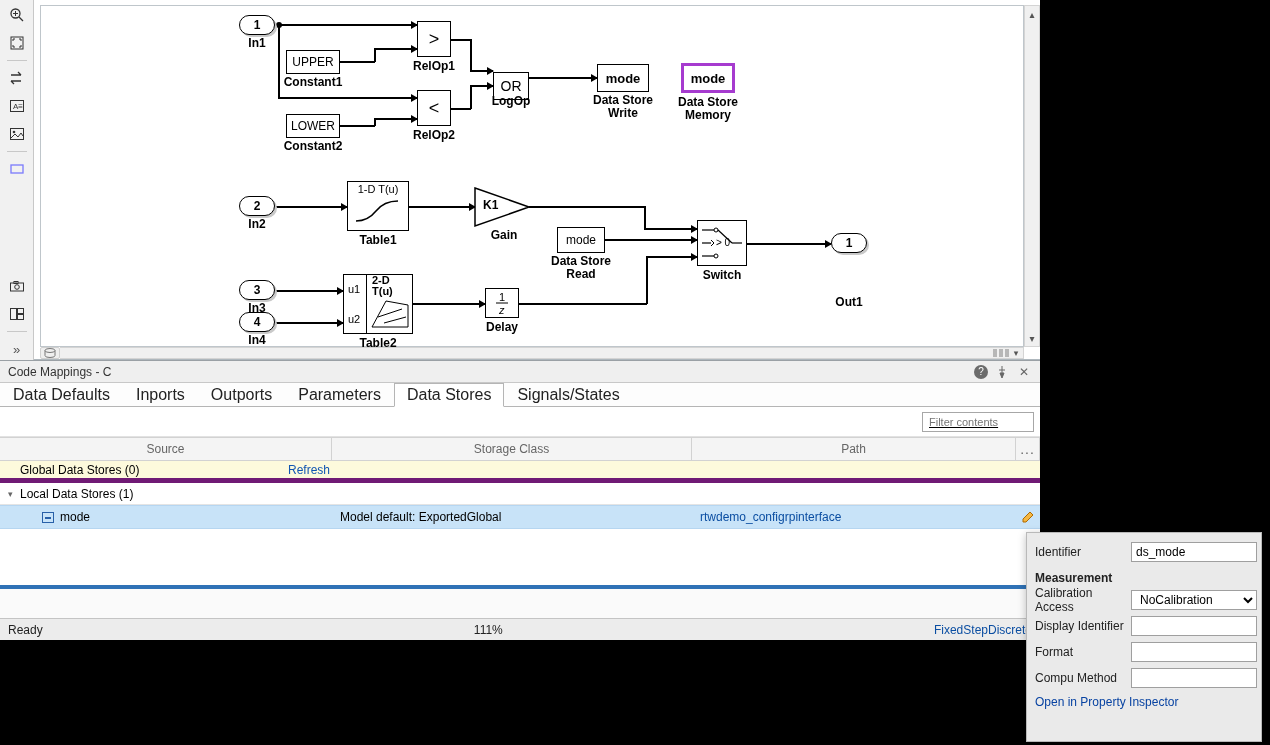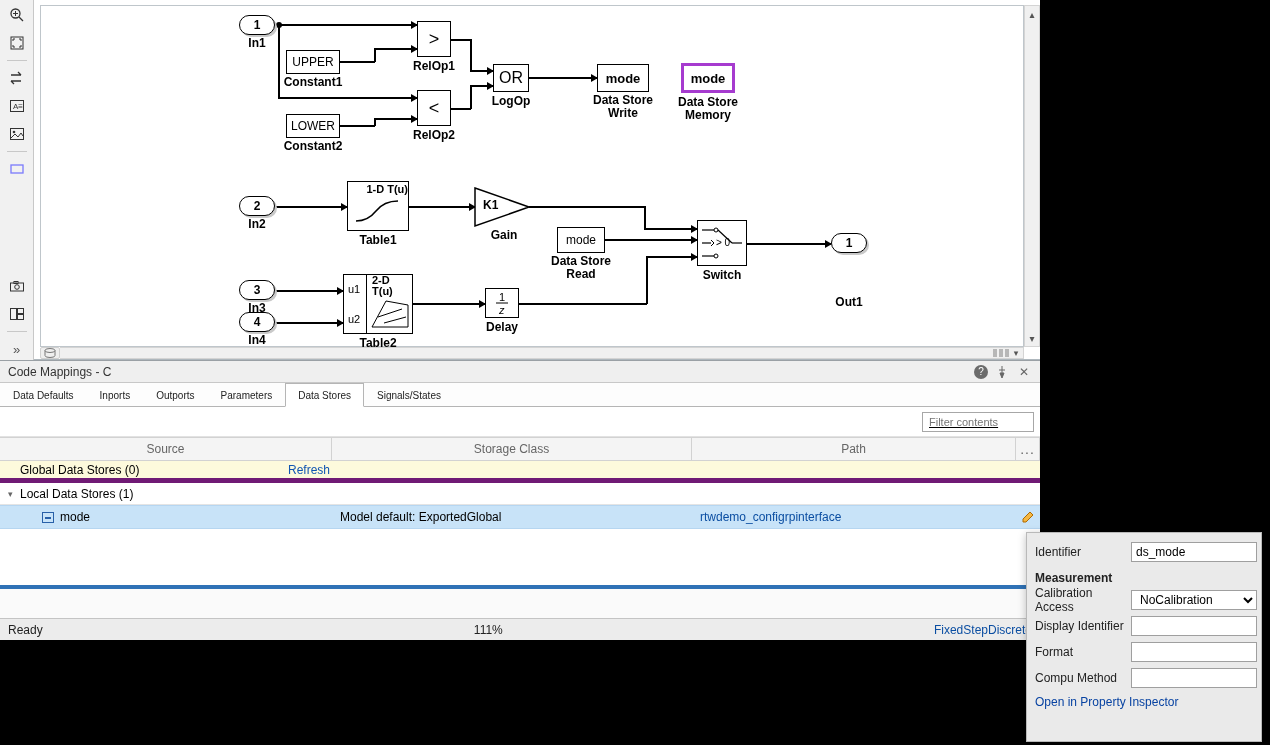--- a/index.html
+++ b/index.html
@@ -33,21 +33,21 @@
   .arrowR { position:absolute; width:0; height:0; border-top:4px solid transparent; border-bottom:4px solid transparent; border-left:7px solid #000; z-index:3; }
   .junc { position:absolute; width:6px; height:6px; background:#000; border-radius:50%; z-index:4; }
 
   
   .cm-pane { position:absolute; left:0; top:360px; right:0; height:268px; background:#fafafa; border-top:1px solid #9aa0a5; }
   .cm-title { height:22px; background:#efefef; border-bottom:1px solid #c8c8c8; display:flex; align-items:center; padding:0 8px; font-size:12px; color:#333; }
   .cm-title .gap { flex:1; }
   .cm-title .ic { width:16px; height:16px; margin-left:6px; display:flex; align-items:center; justify-content:center; color:#666; font-size:12px; }
   .cm-title .help { width:14px; height:14px; border-radius:50%; background:#6b6b6b; color:#fff; font-size:10px; }
   .cm-tabs { height:24px; background:#fdfdfd; border-bottom:1px solid #b5b5b5; display:flex; }
-  .cm-tab { padding:0 12px; font-size:10px; color:#222; display:flex; align-items:center; border:1px solid transparent; border-bottom:none; }
+  .cm-tab { padding:0 12px; font-size:16px; color:#222; display:flex; align-items:center; border:1px solid transparent; border-bottom:none; }
   .cm-tab.active { background:#fff; border-color:#b5b5b5; border-bottom:1px solid #fff; margin-bottom:-1px; }
   .cm-filter-row { height:30px; background:#fff; display:flex; align-items:center; padding:0 6px; border-bottom:1px solid #e2e2e2;text-decoration:underline; }
   .cm-filter-row .gap { flex:1; }
   .cm-filter-row input { width:112px; height:20px; font-size:11px; padding:2px 6px; border:1px solid #a7a7a7; }
   .grid-head { height:24px; background:#f4f4f4; border-top:1px solid #d2d2d2; border-bottom:1px solid #d2d2d2; display:flex; font-size:12px; color:#666; }
   .gcell { display:flex; align-items:center; padding:0 8px; border-right:1px solid #d2d2d2; justify-content:center; }
   .c-src { width:332px; } .c-sc { width:360px; } .c-path { flex:1; } .c-more { width:24px; justify-content:center; font-size:14px; letter-spacing:1px; }
   .sectrow { height:22px; background:#fdfadc; border-bottom:5px solid #701a75; display:flex; align-items:center; font-size:12px; padding:0 8px; position:relative; }
   .sectrow.local { background:#ffffff; border-bottom:1px solid #e4e4e4; }
   .sectrow .chev { width:12px; color:#666; font-size:9px; }
@@ -157,21 +157,21 @@
       <div class="blk" style="left:376px; top:15px; width:34px; height:36px; display:flex; align-items:center; justify-content:center; font-size:18px;">
           <span>&gt;</span>
         </div>
       <div class="lbl" style="left:364px; top:53px; width:58px;">RelOp1</div>
 
       <div class="blk" style="left:376px; top:84px; width:34px; height:36px; display:flex; align-items:center; justify-content:center; font-size:18px;">
           <span>&lt;</span>
         </div>
       <div class="lbl" style="left:364px; top:122px; width:58px;">RelOp2</div>
 
-      <div class="blk" style="left:452px; top:58px; width:36px; height:28px; display:flex; align-items:center; justify-content:center; font-size:16px;">
+      <div class="blk" style="left:452px; top:66px; width:36px; height:28px; display:flex; align-items:center; justify-content:center; font-size:14px;">
           <span>OR</span>
         </div>
       <div class="lbl" style="left:447px; top:88px; width:46px;">LogOp</div>
 
       <div class="blk" style="left:556px; top:58px; width:52px; height:28px; display:flex; align-items:center; justify-content:center; font-size:13px; font-weight:bold;">
           <span>mode</span>
         </div>
       <div class="lbl" style="left:549px; top:88px; width:66px; white-space:pre-line; line-height:13px;">Data Store
 Write</div>
 
@@ -180,21 +180,21 @@
         </div>
       <div class="lbl" style="left:634px; top:90px; width:66px; white-space:pre-line; line-height:13px;">Data Store
 Memory</div>
 
       <div class="port" style="left:198px; top:190px;">
           <span>2</span>
         </div>
       <div class="lbl" style="left:200px; top:211px; width:32px;">In2</div>
 
       <div class="blk" style="left:306px; top:175px; width:62px; height:50px;">
-        <div style="text-align:right; font-size:11px; font-weight:bold; padding-top:1px;">1-D T(u)</div>
+        <div style="text-align:center; font-size:11px; font-weight:normal; padding-top:1px;">1-D T(u)</div>
         <svg width="60" height="32" style="display:block;">
             <path d="M8 26 Q20 26 28 16 Q36 6 50 6" fill="none" stroke="#000" stroke-width="1.5"></path>
           </svg>
       </div>
       <div class="lbl" style="left:310px; top:227px; width:54px;">Table1</div>
 
       <svg style="position:absolute; left:432px; top:180px; z-index:5;" width="60" height="42">
           <polygon points="2,2 56,21 2,40" fill="#fff" stroke="#000" stroke-width="1.5"></polygon>
         </svg>
       <div class="lbl" style="left:442px; top:192px; font-size:12px;">K1</div>

